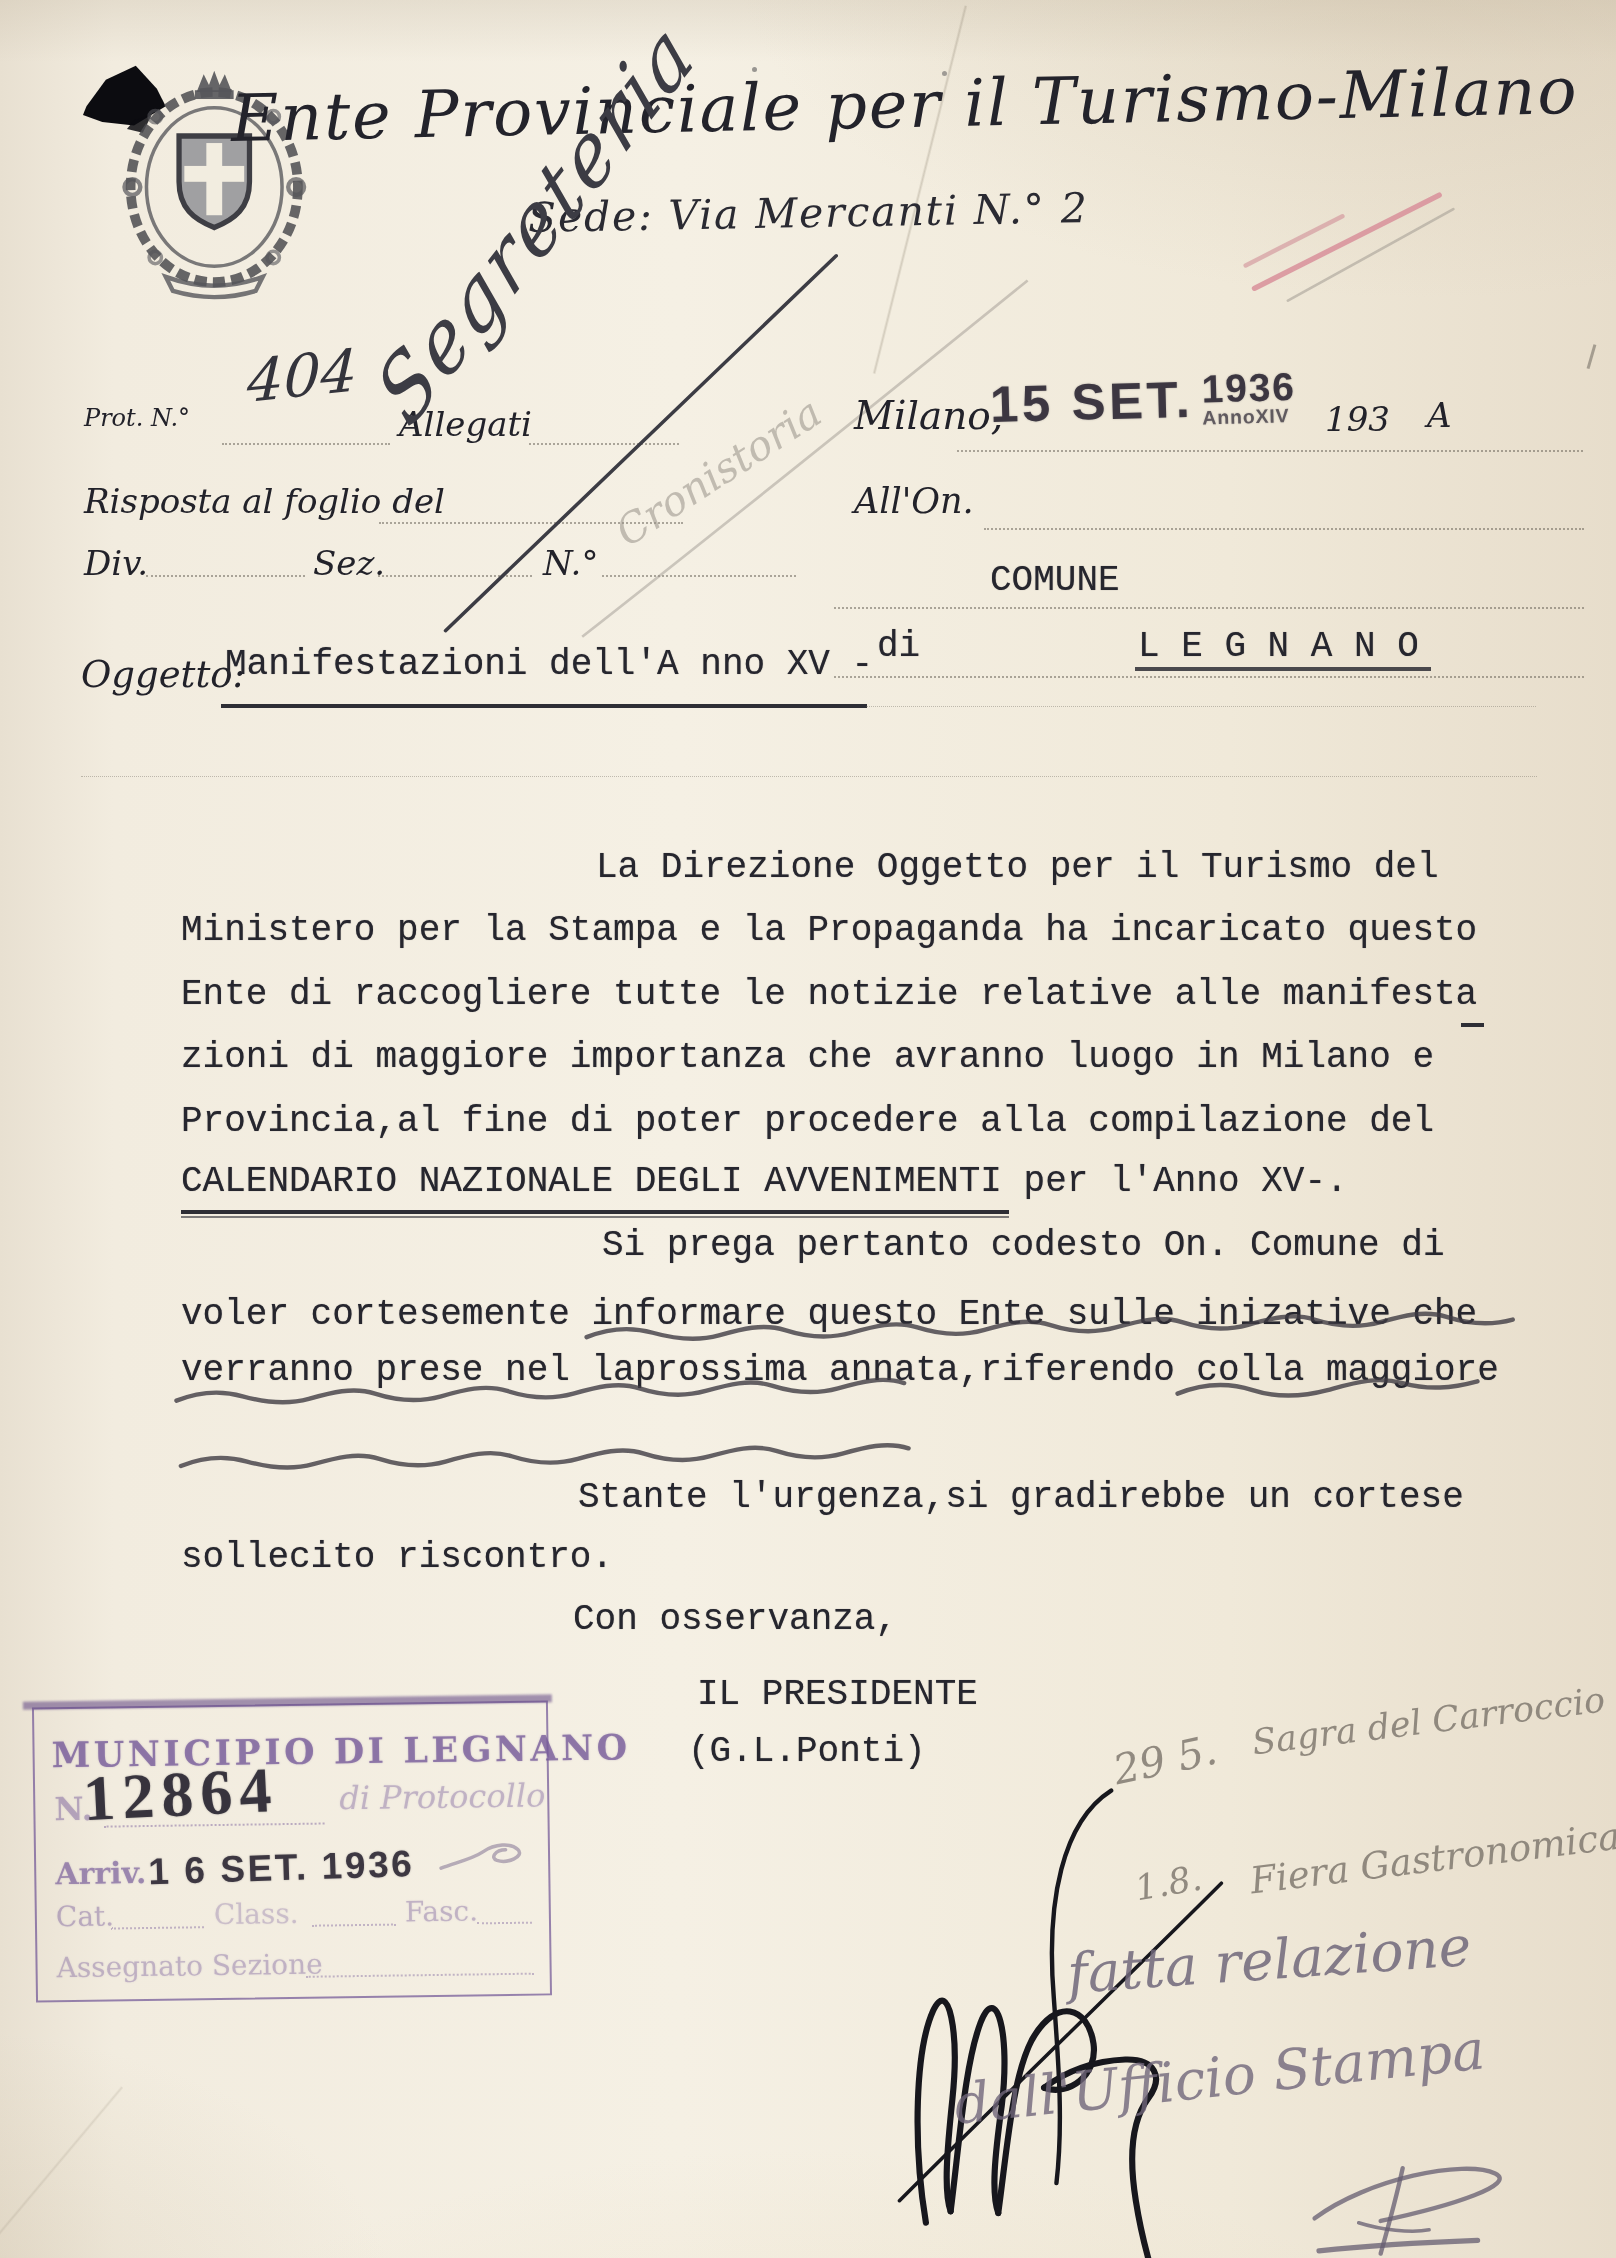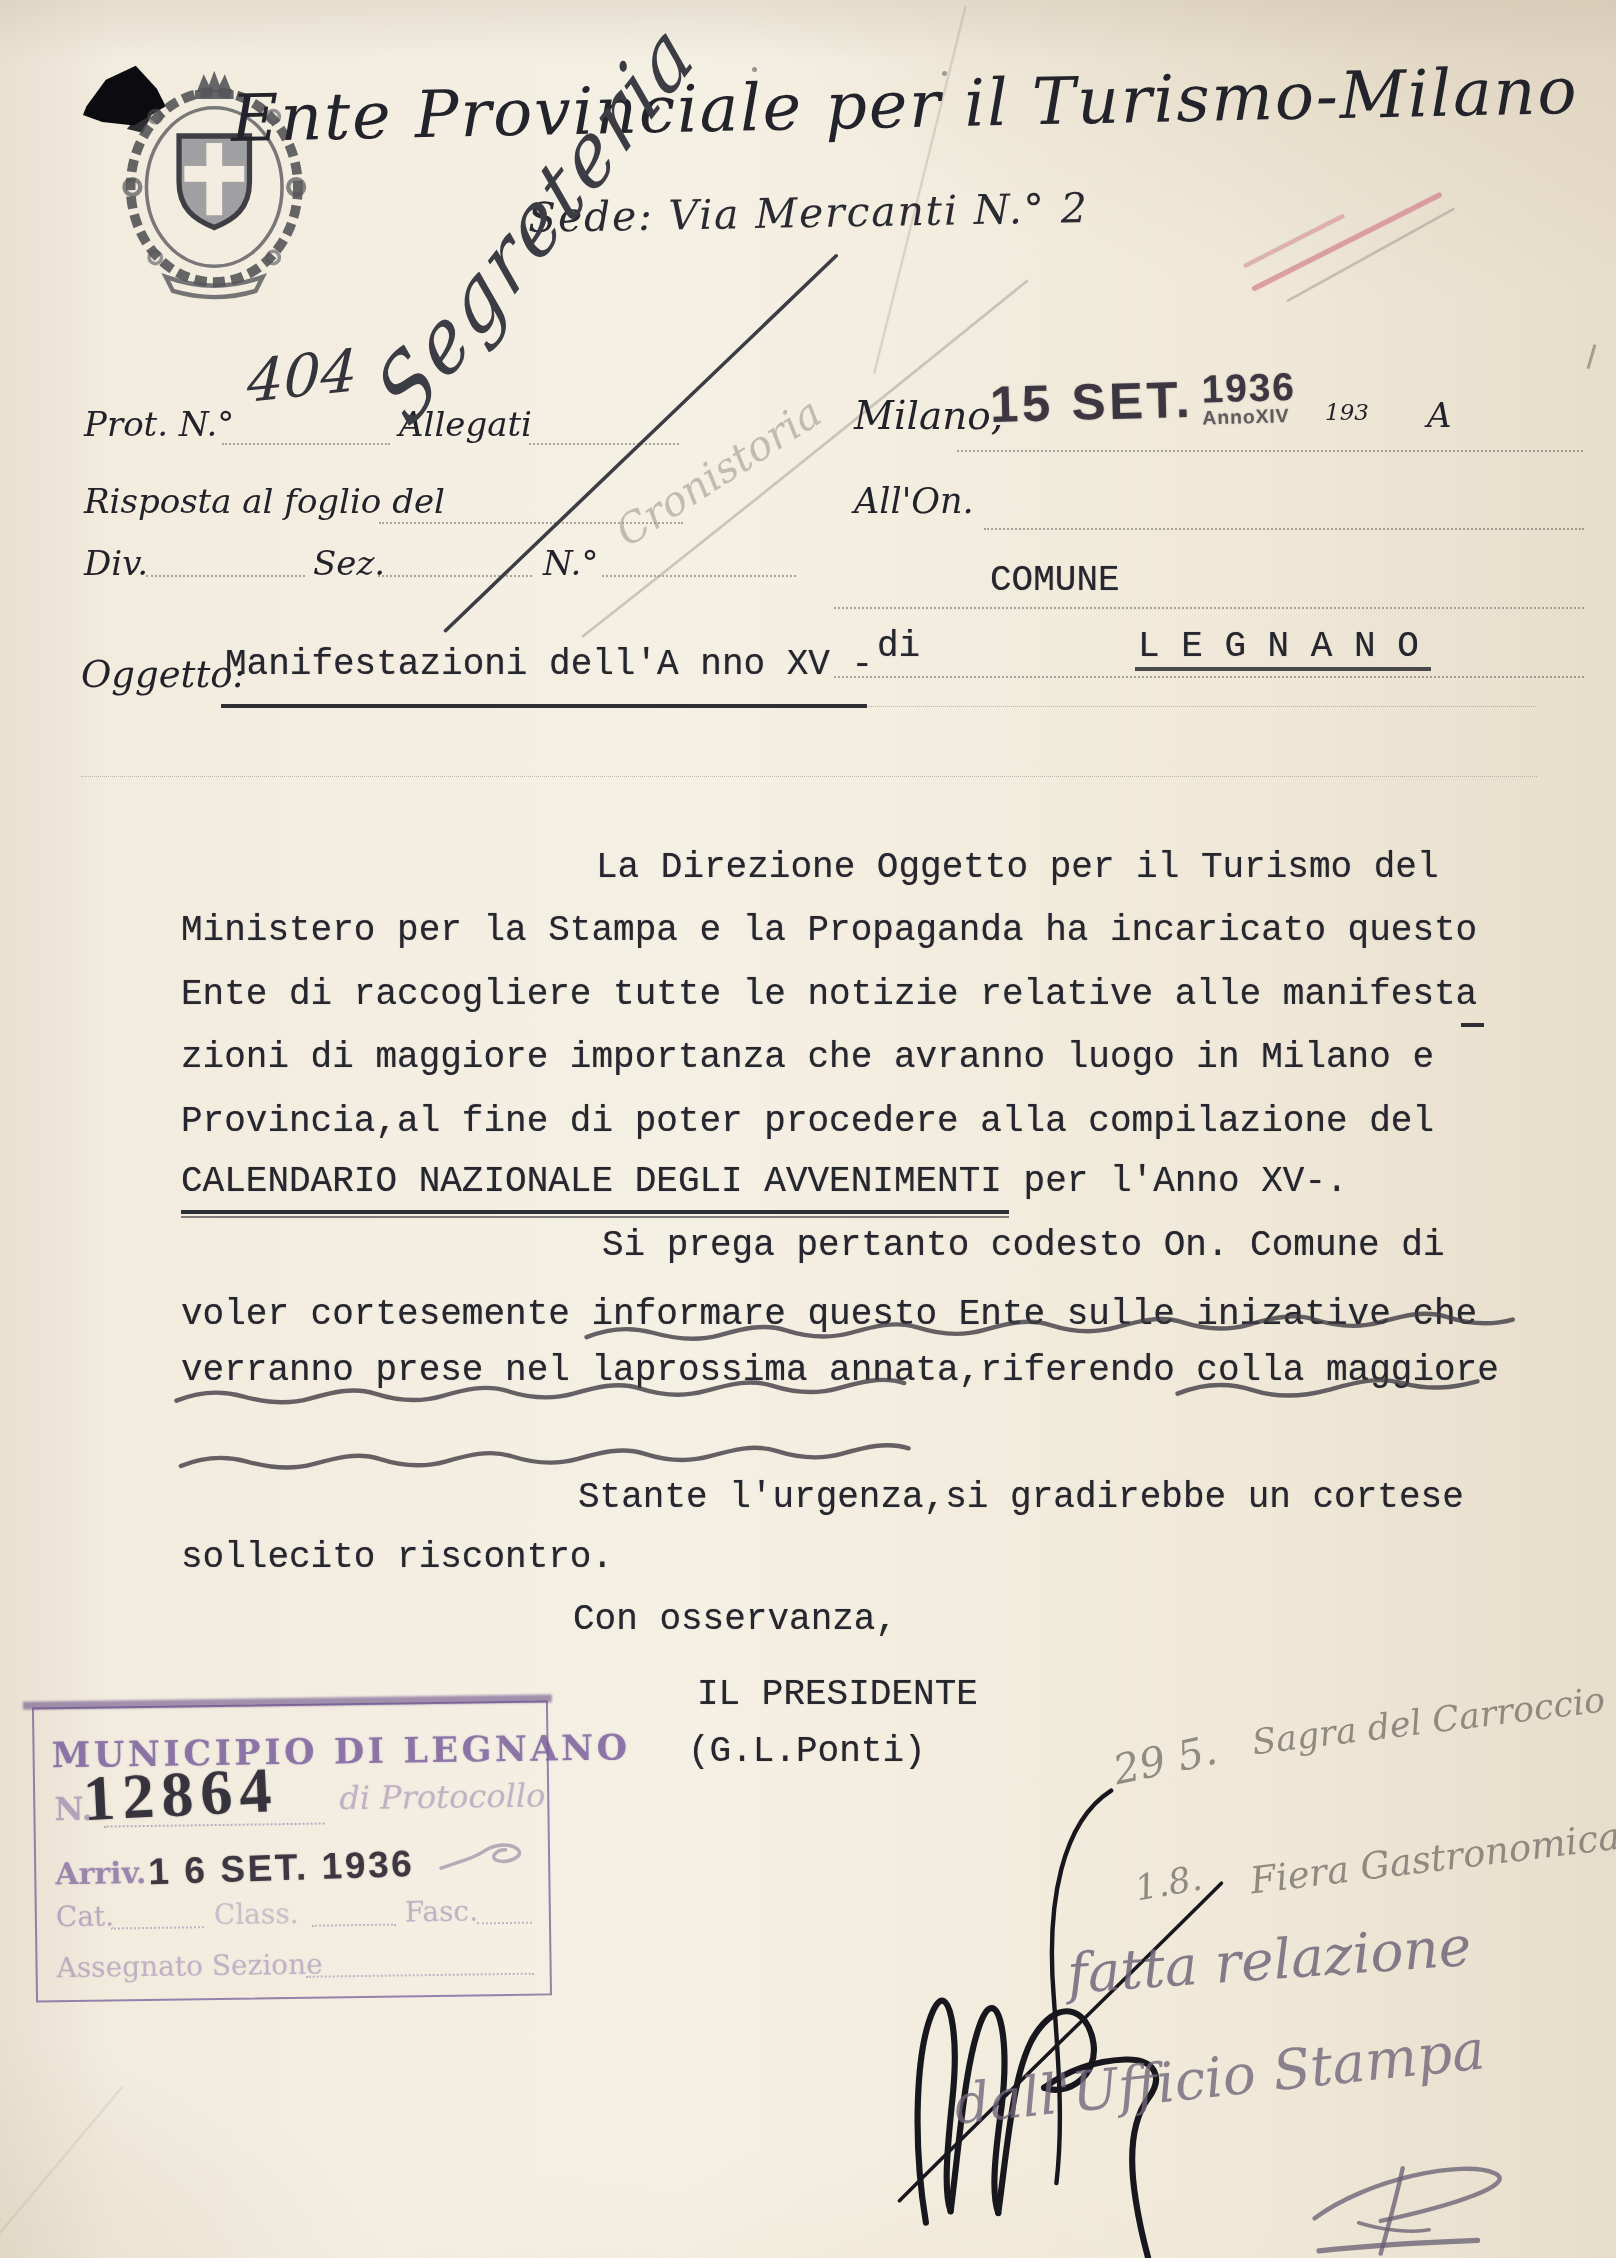--- a/index.html
+++ b/index.html
@@ -64,21 +64,21 @@
   <svg style="left:1235px;top:181px;" width="229" height="132" viewBox="0 0 260 150">
     <path d="M22,122 L232,16" stroke="rgba(216,143,154,.85)" stroke-width="6" fill="none" stroke-linecap="round"></path>
     <path d="M12,96 L122,40" stroke="rgba(206,134,146,.55)" stroke-width="5" fill="none" stroke-linecap="round"></path>
     <path d="M60,136 L248,32" stroke="rgba(154,148,140,.5)" stroke-width="3" fill="none" stroke-linecap="round"></path>
   </svg>
 
   <div class="abs" style="left:752px;top:67px;width:5.3px;height:5.3px;border-radius:50%;background:rgba(60,60,64,.5);"></div>
   <div class="abs" style="left:942px;top:71px;width:5.3px;height:5.3px;border-radius:50%;background:rgba(60,60,64,.45);"></div>
   <div class="abs" style="left:1590px;top:344px;width:2.6px;height:25px;background:rgba(120,114,104,.6);transform:rotate(16deg);"></div>
 
-  <div class="lbl" style="left:84px;top:404px;font-size:34px;">Prot. N.°</div>
+  <div class="lbl" style="left:84px;top:404px;font-size:24px;">Prot. N.°</div>
   <div class="dot" style="left:222px;top:443px;width:168px;"></div>
   <div class="hand" style="left:247px;top:342px;font-size:58px;transform:rotate(-6deg) skewX(-8deg);color:#34343c;">404</div>
   <div class="lbl" style="left:399px;top:404px;font-size:34px;">Allegati</div>
   <div class="dot" style="left:529px;top:443px;width:150px;"></div>
 
   <div class="lbl" style="left:84px;top:481px;font-size:34px;">Risposta al foglio del</div>
   <div class="dot" style="left:379px;top:522px;width:304px;"></div>
 
   <div class="lbl" style="left:84px;top:543px;font-size:34px;">Div.</div>
   <div class="dot" style="left:146px;top:575px;width:159px;"></div>
@@ -96,21 +96,21 @@
   <div class="pencil" style="left:607px;top:516px;font-size:41px;color:rgba(150,144,134,.55);transform:rotate(-33deg);transform-origin:left top;">Cronistoria</div>
 
   <div class="lbl" style="left:854px;top:393px;font-size:39px;">Milano,</div>
   <div class="abs" style="left:990px;top:371px;transform:rotate(-1.5deg);">
     <span class="stampK" style="position:static;font-size:51px;letter-spacing:3.5px;">15 SET.</span>
     <span style="display:inline-block;vertical-align:top;margin-left:5.3px;">
       <span class="stampK" style="position:static;display:block;font-size:39px;letter-spacing:1.8px;line-height:39px;">1936</span>
       <span class="stampK" style="position:static;display:block;font-size:19.4px;letter-spacing:0.9px;line-height:19.4px;opacity:.8;">AnnoXIV</span>
     </span>
   </div>
-  <div class="lbl" style="left:1325px;top:399px;font-size:23px;">193</div>
+  <div class="lbl" style="left:1325px;top:399px;font-size:34px;">193</div>
   <div class="lbl" style="left:1427px;top:395px;font-size:34px;">A</div>
   <div class="dot" style="left:957px;top:450px;width:626px;"></div>
 
   <div class="lbl" style="left:854px;top:481px;font-size:35px;">All'On.</div>
   <div class="dot" style="left:984px;top:528px;width:600px;"></div>
   <div class="tw" style="left:990px;top:560px;">COMUNE</div>
   <div class="dot" style="left:834px;top:607px;width:750px;"></div>
   <div class="tw" style="left:877px;top:626px;">di</div>
   <div class="tw" style="left:1138px;top:626px;">L E G N A N O</div>
   <div class="rule" style="left:1135px;top:667px;width:296px;height:3.5px;opacity:.85;filter:blur(0.4px);"></div>

